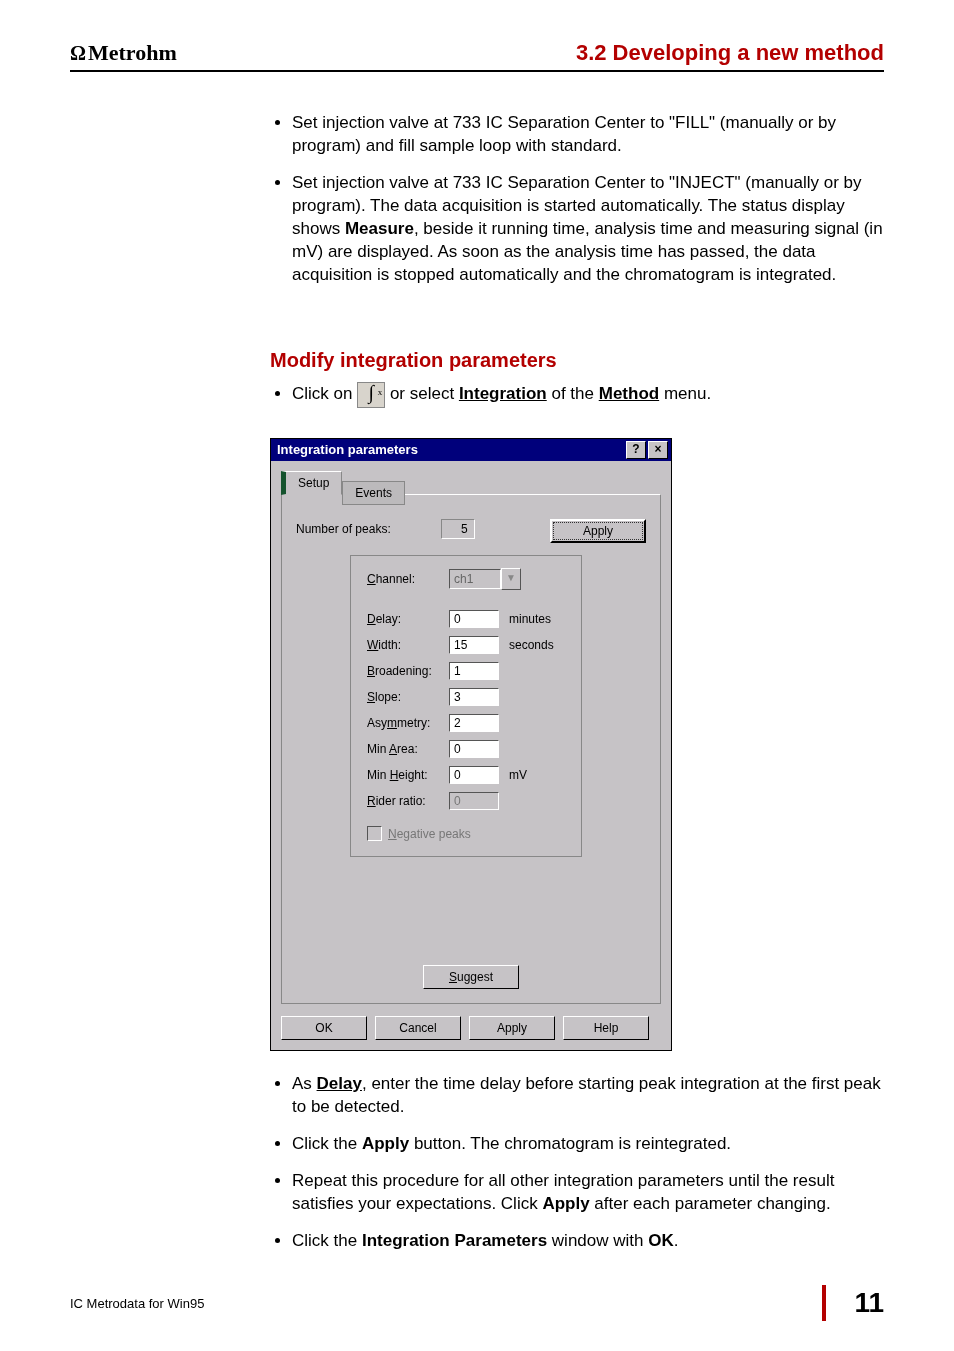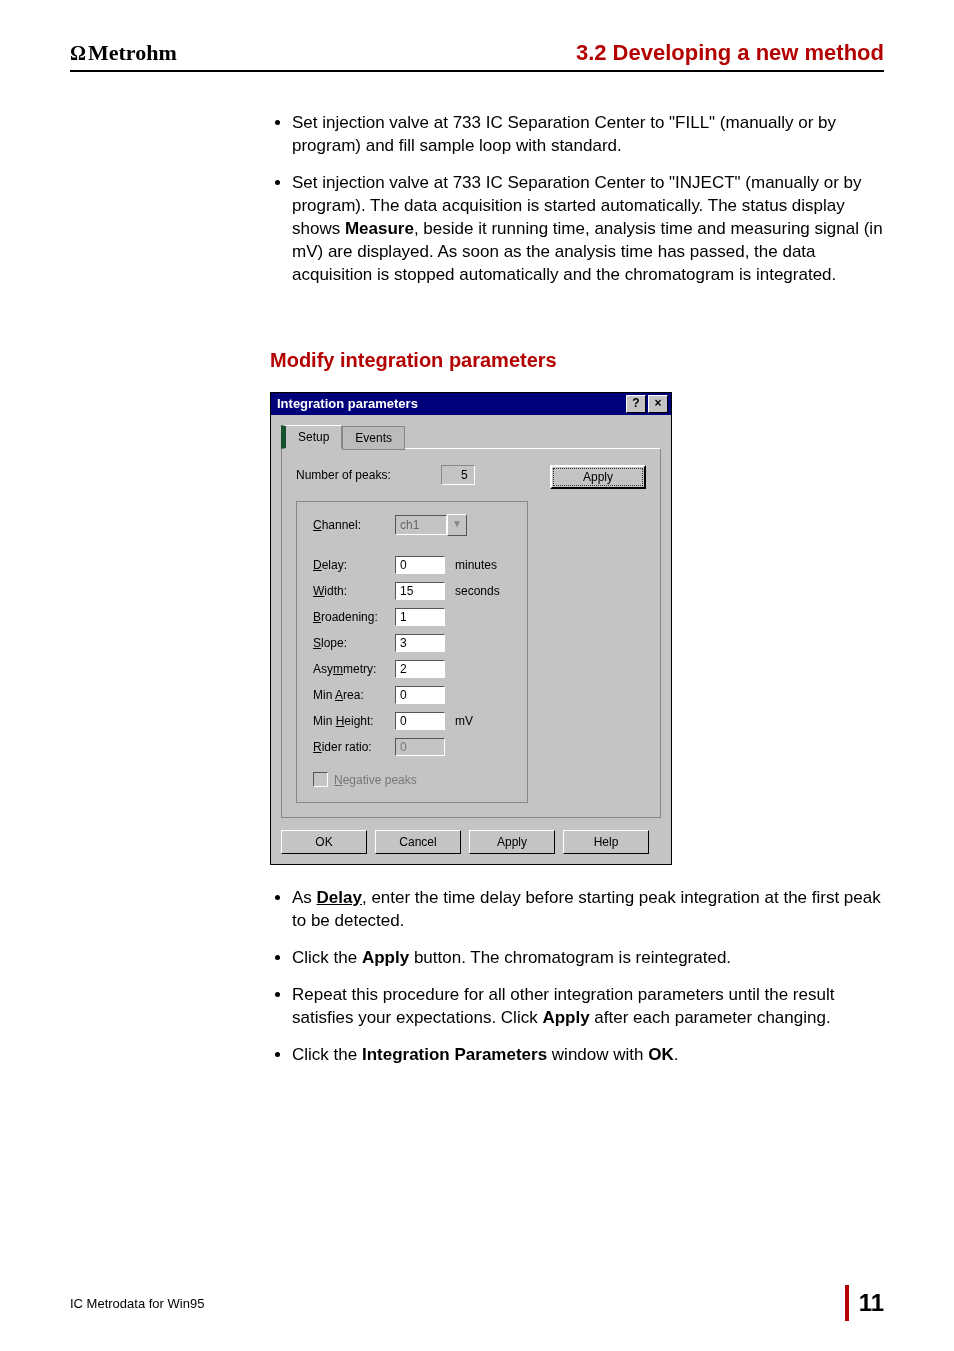--- a/index.html
+++ b/index.html
@@ -152,26 +152,26 @@
   }
   .tab.active {
     border-bottom: 1px solid #c6c3c6;
     border-top: 1px solid #fff;
     border-left: 5px solid #14532d;
     z-index: 2;
   }
   .tab:not(.active) {
     background: #bcbabc;
     border-bottom: 1px solid #888;
-    top: 1px;
+    top: 10px;
   }
   .tab-panel {
     border: 1px solid #888;
     border-top-color: #fff;
-    padding: 16px 14px 14px 14px;
+    padding: 24px 14px 14px 14px;
   }
   .row {
     display: flex;
     align-items: center;
     margin-bottom: 4px;
   }
   .row-top {
     justify-content: space-between;
     margin-bottom: 12px;
     align-items: flex-start;
@@ -323,24 +323,24 @@
     left: 70px;
     right: 70px;
     display: flex;
     justify-content: space-between;
     align-items: center;
   }
   .footer-left {
     font-size: 13px;
   }
   .footer-page {
-    font-size: 24px;
+    font-size: 28px;
     font-weight: bold;
     border-left: 4px solid #b30000;
-    padding-left: 10px;
+    padding-left: 28px;
     height: 36px;
     display: flex;
     align-items: center;
   }
 </style>
 </head>
 <body>
 
 <div class="page">
   <div class="header-row">
@@ -353,20 +353,25 @@
 
   <div class="content">
     <ul class="bullet-list">
       <li>Set injection valve at 733 IC Separation Center to "FILL" (manually or by program) and fill sample loop with standard.</li>
       <li>
         <span>Set injection valve at 733 IC Separation Center to "INJECT" (manually or by program). The data acquisition is started automatically. The status display shows </span><span class="bold">Measure</span><span>, beside it running time, analysis time and measuring signal (in mV) are displayed. As soon as the analysis time has passed, the data acquisition is stopped automatically and the chromatogram is integrated.</span>
       </li>
     </ul>
 
     <div class="section-heading">Modify integration parameters</div>
+    <ul class="bullet-list">
+      <li>
+        <span>Click on </span><span class="inline-icon"><span class="sup">x</span></span><span> or select </span><span class="menu-ref">Integration</span><span> of the </span><span class="menu-ref">Method</span><span> menu.</span>
+      </li>
+    </ul>
 
     <div class="dialog">
       <div class="dialog-titlebar">
         <span>Integration parameters</span>
         <div class="titlebar-buttons">
           <div class="tb-btn">?</div>
           <div class="tb-btn">×</div>
         </div>
       </div>
       <div class="dialog-body">
@@ -376,21 +381,21 @@
         </div>
         <div class="tab-panel">
           <div class="row row-top">
             <div style="display:flex;align-items:center;gap:50px;">
               <span>Number of peaks:</span>
               <span class="sunken-val">5</span>
             </div>
             <button class="win-btn apply-top focus">Apply</button>
           </div>
 
-          <div style="display:flex;align-items:center;">
+          <div style="display:flex;align-items:center;flex-direction:column;">
             <div class="group-box">
               <div class="field-row">
                 <span class="field-label"><span style="text-decoration:underline;">C</span>hannel:</span>
                 <div class="dropdown">
                   <div class="dropdown-val">ch1</div>
                   <div class="dropdown-btn">▼</div>
                 </div>
               </div>
               <div style="height:14px;"></div>
 
@@ -429,20 +434,23 @@
                 <span class="field-label"><span style="text-decoration:underline;">R</span>ider ratio:</span>
                 <input class="field-input" disabled="" value="0" style="">
               </div>
 
               <div class="checkbox-row">
                 <div class="checkbox"></div>
                 <span class="checkbox-label"><span style="text-decoration:underline;">N</span>egative peaks</span>
               </div>
             </div>
 
+            <div class="right-col">
+              <button class="win-btn suggest-btn"><span style="text-decoration:underline;">S</span>uggest</button>
+            </div>
           </div>
         </div>
 
         <div class="dialog-btnrow">
           <button class="win-btn">OK</button>
           <button class="win-btn">Cancel</button>
           <button class="win-btn">Apply</button>
           <button class="win-btn">Help</button>
         </div>
       </div>

